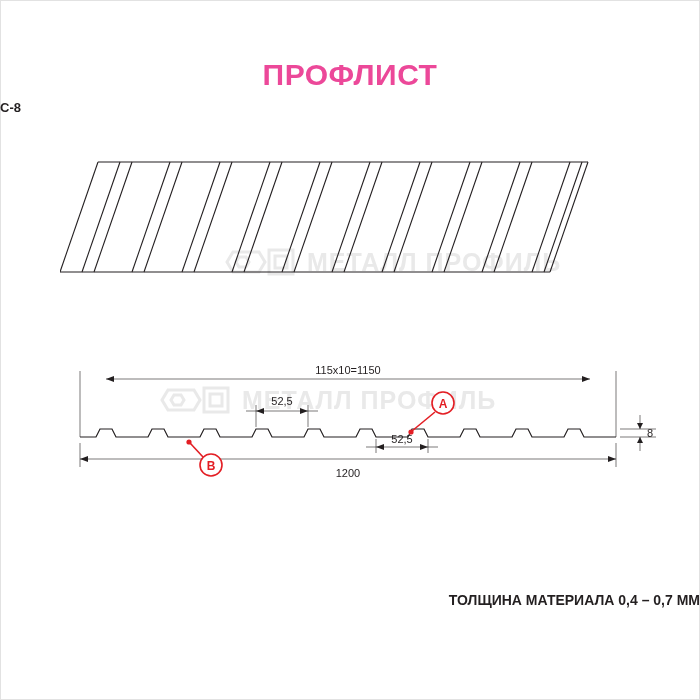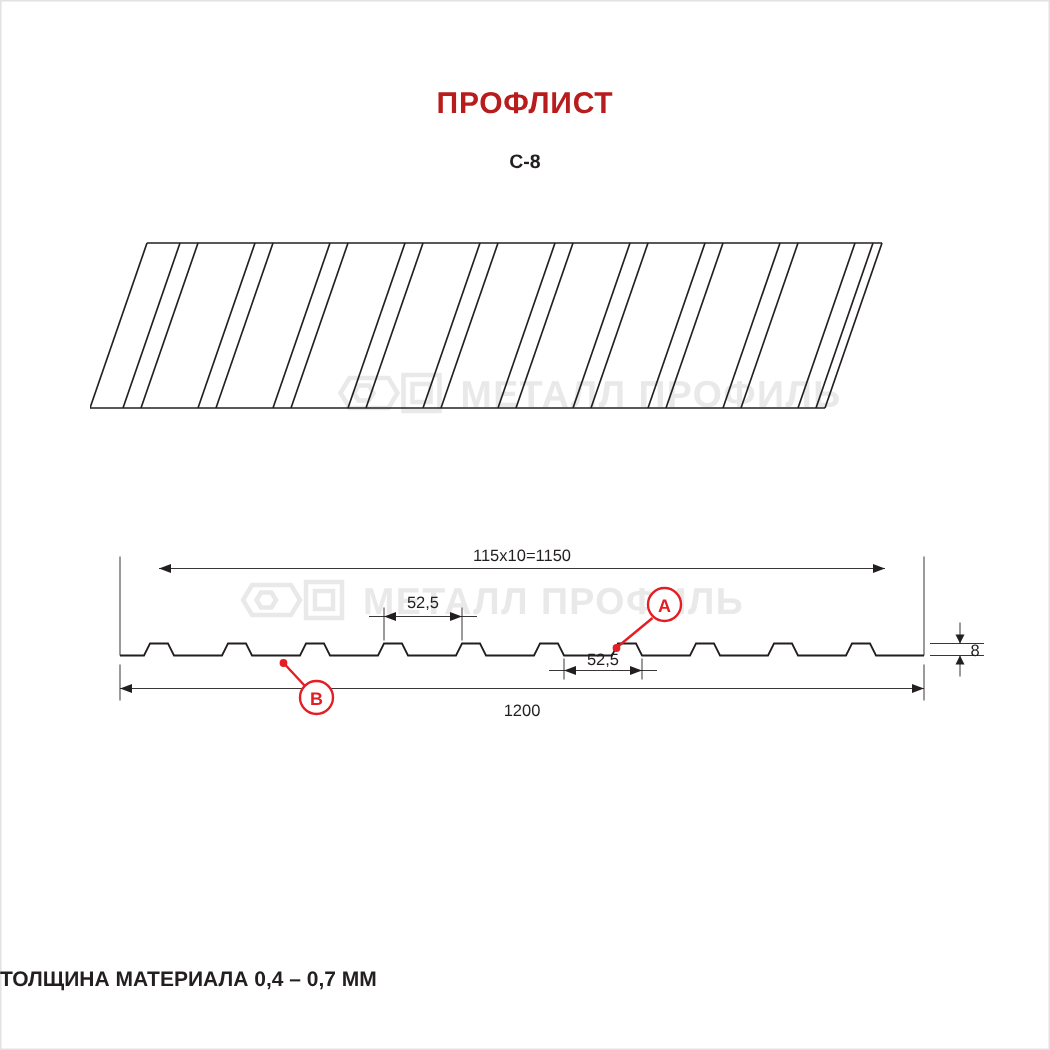--- a/index.html
+++ b/index.html
@@ -27,31 +27,30 @@
     border: 1px solid #e2e2e2;
     box-sizing: border-box;
     pointer-events: none;
   }
   .title {
     position: absolute;
     top: 58px;
     left: 0;
     width: 700px;
     text-align: center;
-    font-size: 20px;
+    font-size: 30px;
     font-weight: bold;
     letter-spacing: 0.5px;
-    color: #b91c1c;
+    color: #ec4899;
   }
   .subtitle {
     position: absolute;
     top: 100px;
     left: 0;
     width: 700px;
-    text-align: center;
     font-size: 13px;
     font-weight: bold;
     color: #231f20;
   }
   .iso-wrap {
     position: absolute;
     top: 140px;
     left: 60px;
     width: 580px;
     height: 160px;
@@ -72,24 +71,24 @@
   }
   .wm-text {
     font-family: "Liberation Sans", sans-serif;
     font-size: 25px;
     font-weight: bold;
     fill: #e9e9e9;
     letter-spacing: 1px;
   }
   .footer {
     position: absolute;
-    top: 644px;
+    top: 592px;
     left: 0;
     width: 700px;
-    text-align: left;
+    text-align: right;
     font-size: 14px;
     font-weight: bold;
     color: #231f20;
   }
   svg { display: block; }
   .ln { stroke: #231f20; fill: none; }
   .dim-txt {
     font-family: "Liberation Sans", sans-serif;
     font-size: 11px;
     fill: #231f20;

